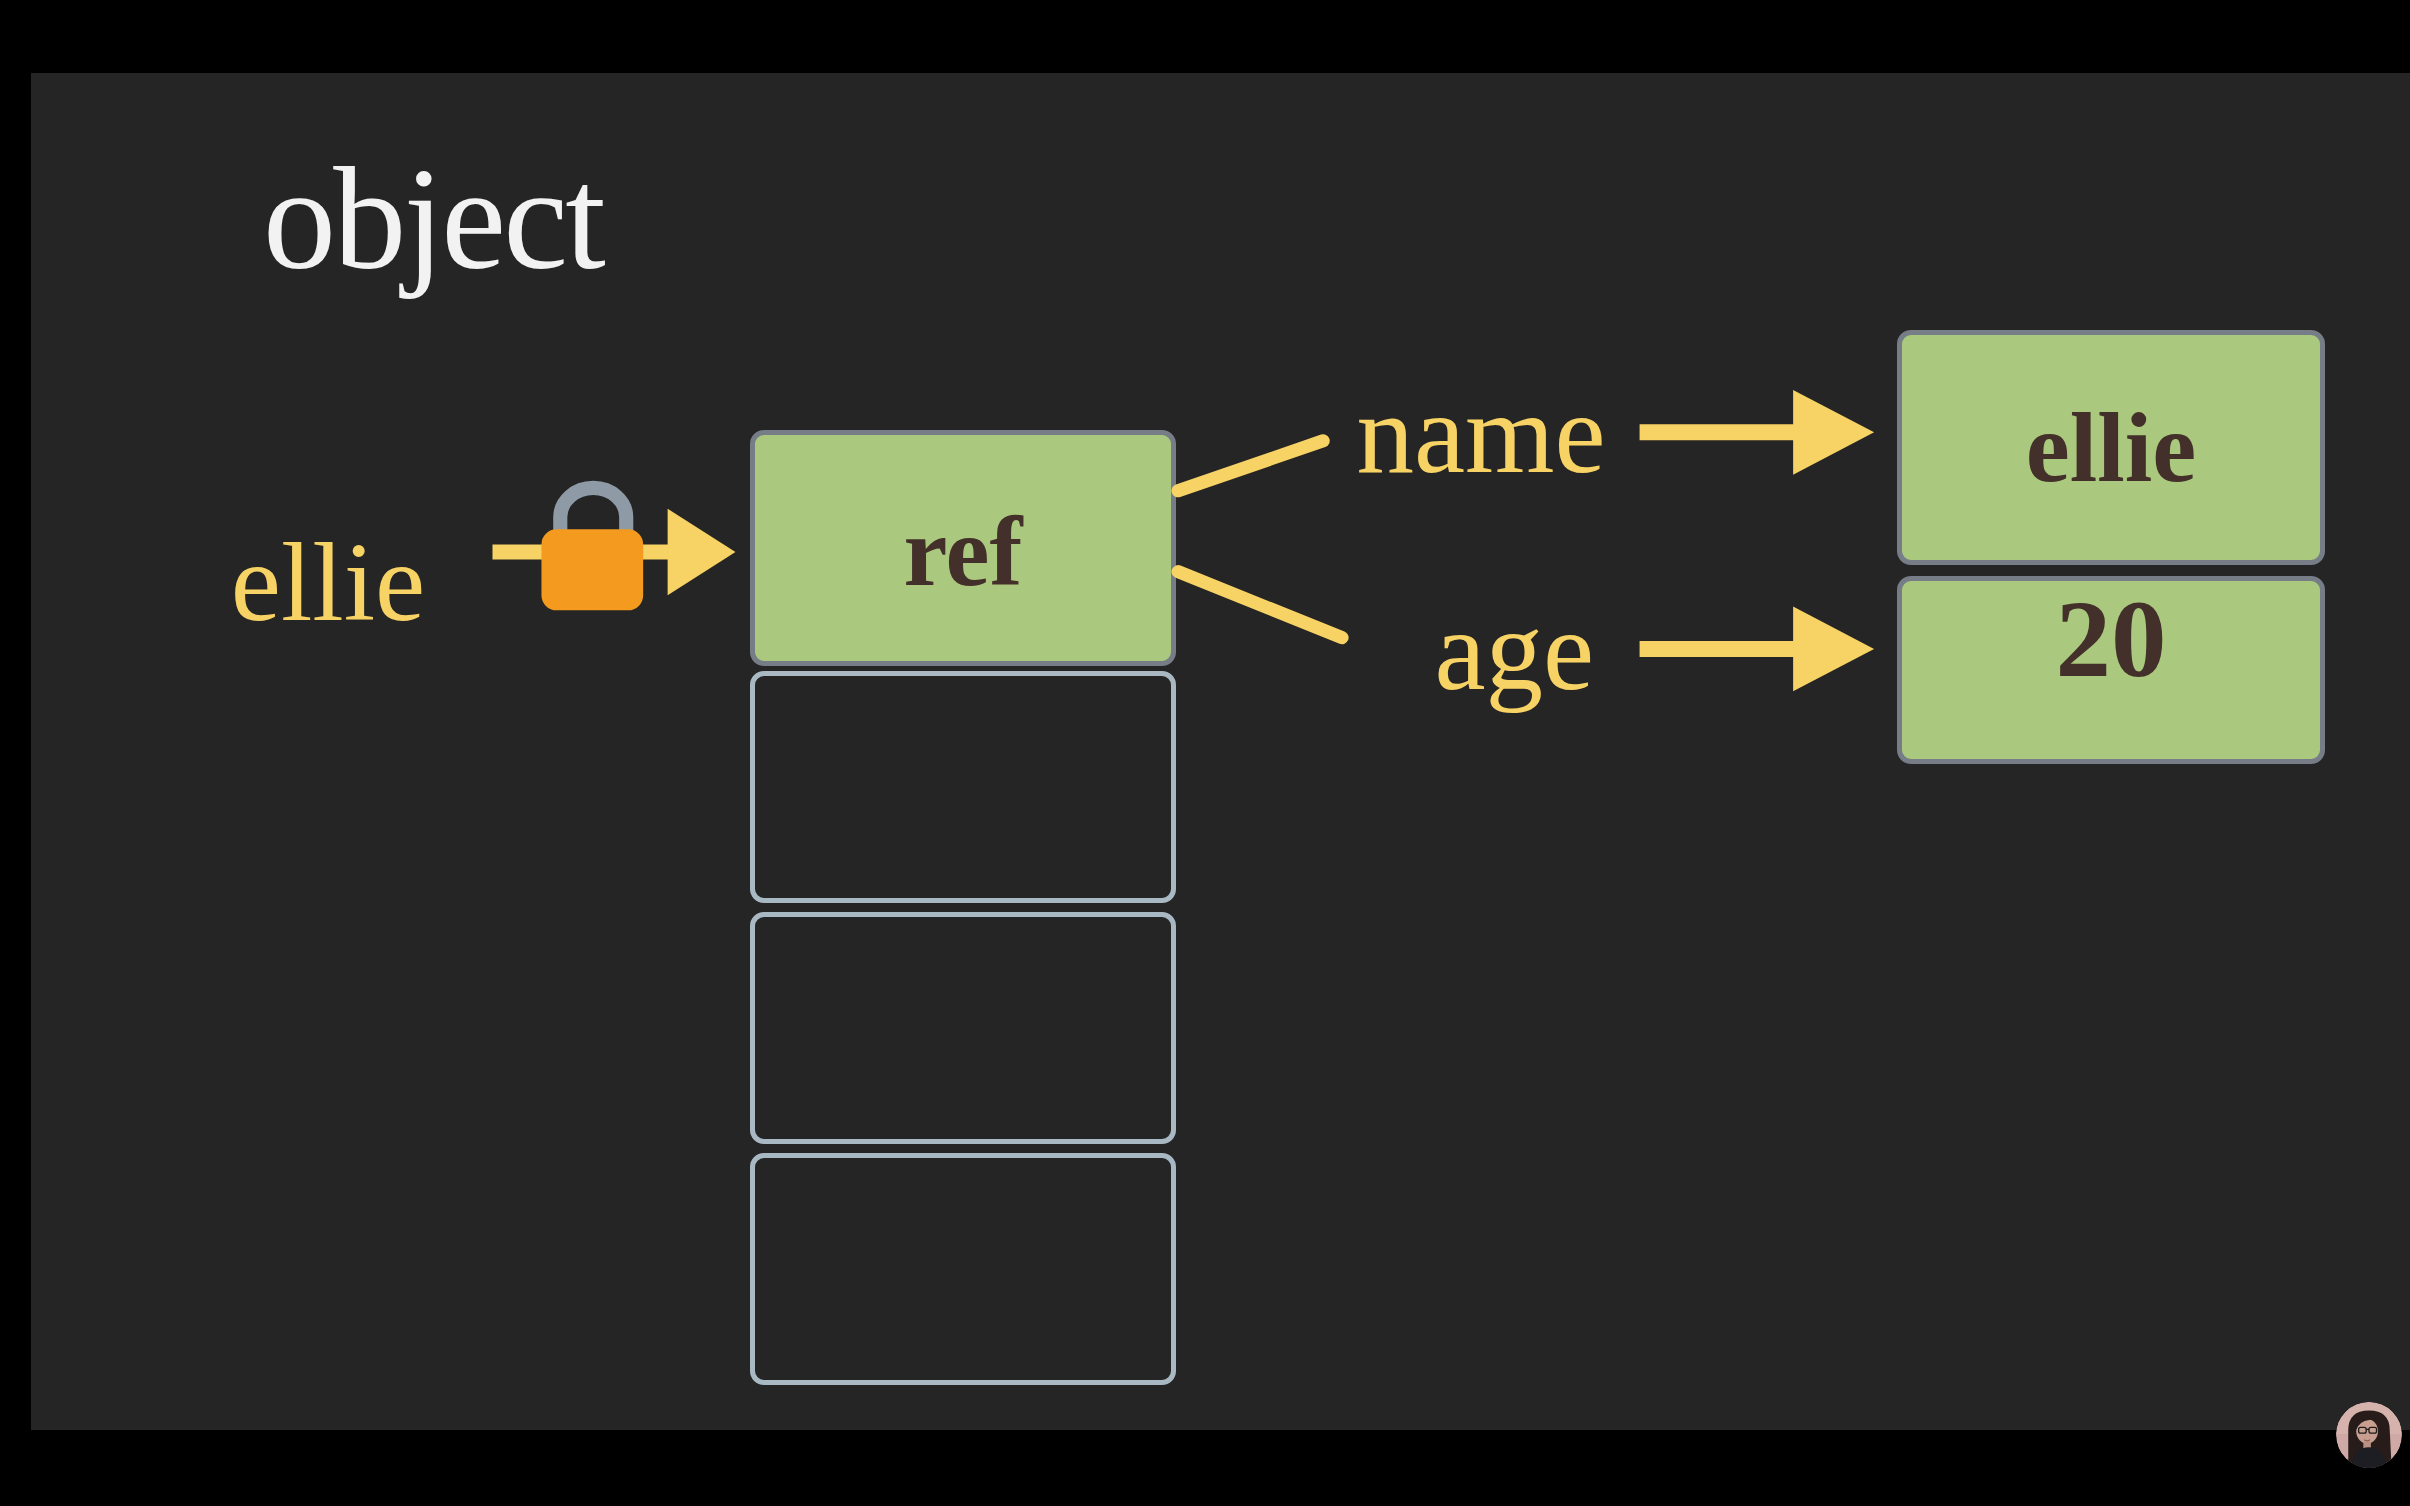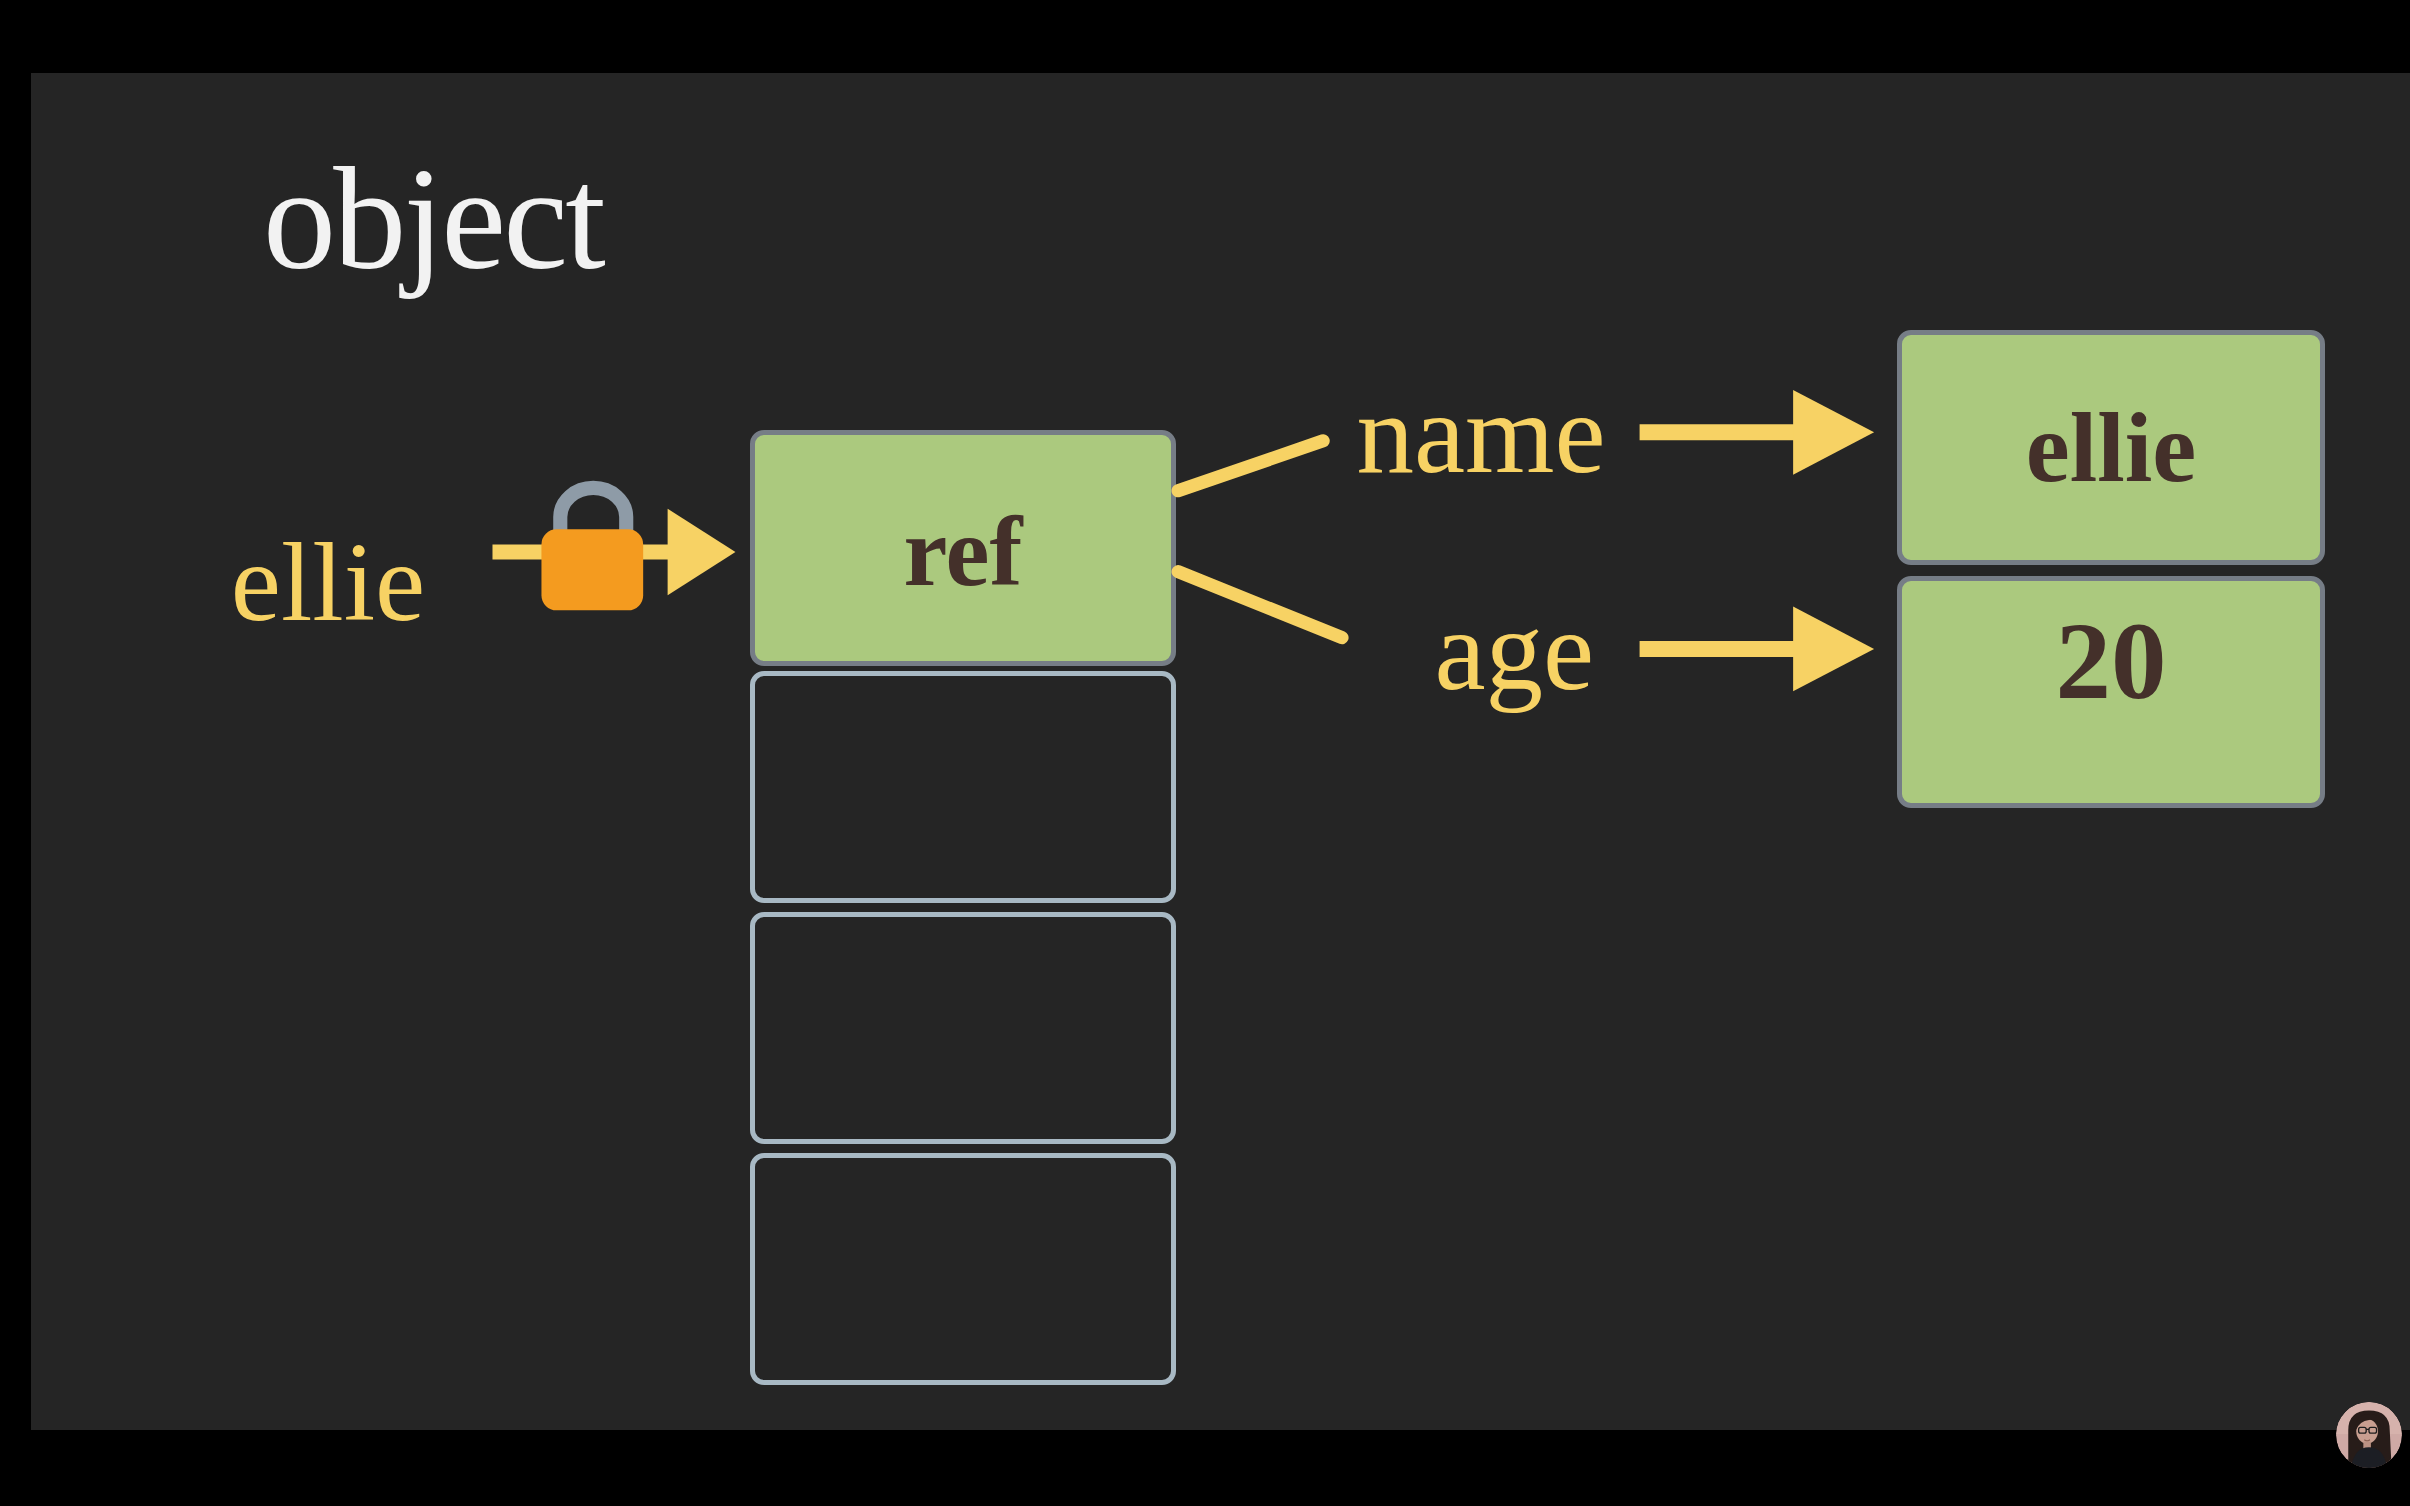--- a/index.html
+++ b/index.html
@@ -72,21 +72,21 @@
     background: var(--cell-green, #abc97e);
     border-color: var(--filled-cell-border, #767d86);
   }
   .stack-cell { left: 719px; width: 426px; }
   .cell-ref    { top: 430px;  height: 236px; font-size: 99px; padding-top: 6px; }
   .cell-e1     { top: 671px;  height: 232px; }
   .cell-e2     { top: 912px;  height: 232px; }
   .cell-e3     { top: 1153px; height: 232px; }
   .value-cell  { left: 1866px; width: 428px; }
   .cell-vname  { top: 330px; height: 235px; font-size: 99px; }
-  .cell-vage   { top: 576px; height: 232px; font-size: 111px; padding-bottom: 62px; box-sizing: border-box; }
+  .cell-vage   { top: 576px; height: 188px; font-size: 111px; padding-bottom: 62px; box-sizing: border-box; }
 
   svg.connectors {
     position: absolute;
     left: 0;
     top: 0;
     width: 2411px;
     height: 1507px;
     z-index: 5;
     pointer-events: none;
   }

